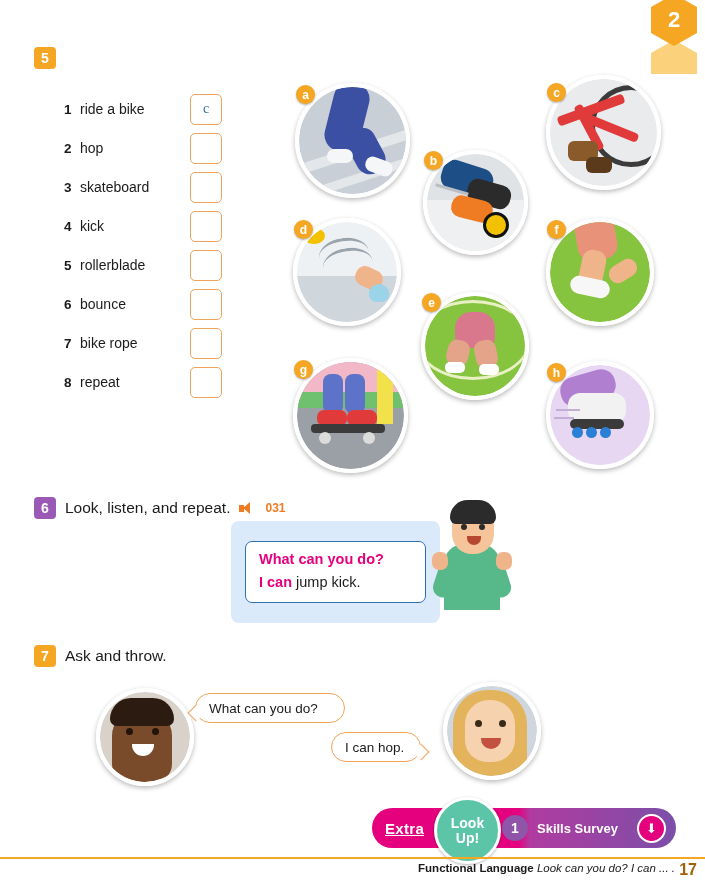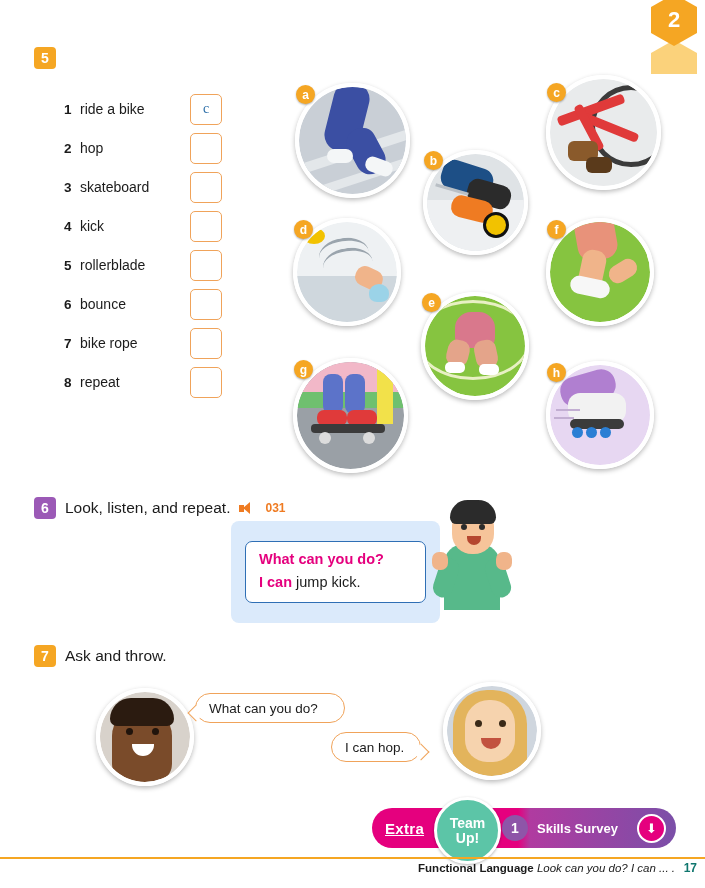--- a/index.html
+++ b/index.html
@@ -309,23 +309,23 @@
     right: 30px;
     font-size: 11.5px;
     color: #1b1b1b;
   }
   .footer-text .b { font-weight: bold; }
   .footer-text .i { font-style: italic; }
   .page-no {
     position: absolute;
     top: 861px;
     right: 8px;
-    font-size: 12px;
-    font-weight: bold;
-    color: #0f766e;
+    font-size: 16px;
+    font-weight: bold;
+    color: #a16207;
   }
 
   
   .bg-track { position:absolute; inset:0; background:#c9cfd6; }
   .bg-green { position:absolute; inset:0; background:#86c440; }
   .bg-grey  { position:absolute; inset:0; background:#dfe3e6; }
   .bg-road  { position:absolute; inset:0; background:#9aa0a6; }
   .bg-purple{ position:absolute; inset:0; background:#e7d7f2; }
   .bg-white { position:absolute; inset:0; background:#eef1f3; }
   .shape { position: absolute; }
@@ -550,21 +550,21 @@
 </div>
 
 <div class="bubble right-tail" style="left:331px; top:732px; width:90px; height:30px;">
   <div class="tail"></div>
   <span>I can hop.</span>
 </div>
 
 <div class="banner">
   <div class="banner-extra">Extra</div>
   <div class="teamup">
-    <span>Team</span>
+    <span>Look</span>
     <span>Up!</span>
   </div>
   <div class="banner-onecirc">1</div>
   <div class="banner-title">Skills Survey</div>
   <div class="dl-icon">⬇</div>
 </div>
 
 <div class="footer-rule"></div>
 <div class="footer-text">
   <span class="b">Functional Language</span>

